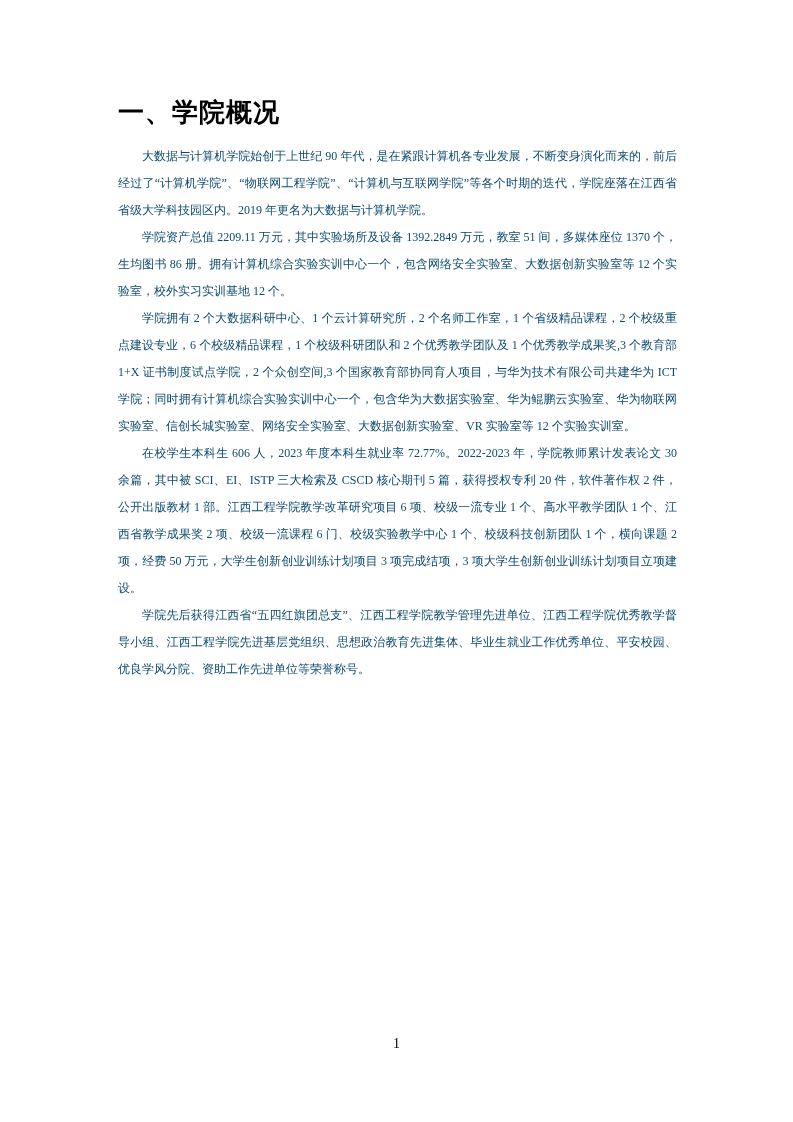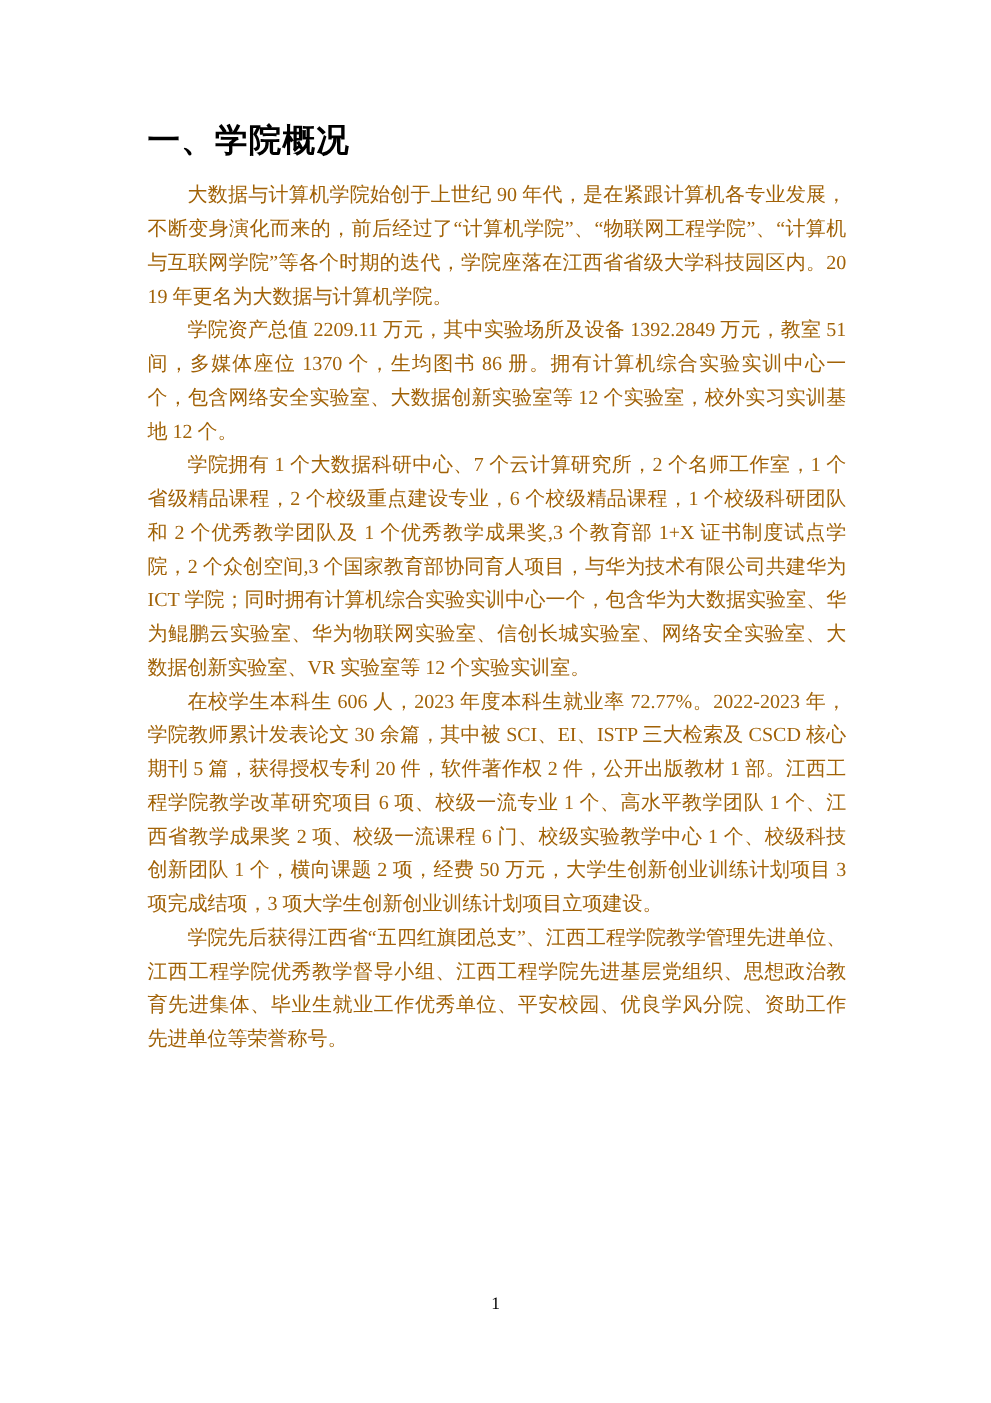--- a/index.html
+++ b/index.html
@@ -26,25 +26,25 @@
     .section-heading {
       font-family: "Liberation Sans", "DejaVu Sans", sans-serif;
       font-weight: 700;
       font-size: 26px;
       line-height: 36px;
       letter-spacing: 1px;
       color: #000000;
       margin-bottom: 13px;
     }
     .para {
-      font-size: 16px;
+      font-size: 12px;
       line-height: 27px;
       text-align: justify;
       text-indent: 2em;
-      color: #a16207;
+      color: #0c4a6e;
       word-break: break-all;
     }
     .page-footer {
       position: absolute;
       top: 1036px;
       left: 0;
       width: 100%;
       text-align: center;
       font-size: 14px;
       color: #000000;
@@ -55,21 +55,21 @@
 
 <div class="page">
   <div class="content">
     <h1 class="section-heading">一、学院概况</h1>
 
     <p class="para">大数据与计算机学院始创于上世纪 90 年代，是在紧跟计算机各专业发展，不断变身演化而来的，前后经过了“计算机学院”、“物联网工程学院”、“计算机与互联网学院”等各个时期的迭代，学院座落在江西省省级大学科技园区内。2019 年更名为大数据与计算机学院。</p>
 
 
     <p class="para">学院资产总值 2209.11 万元，其中实验场所及设备 1392.2849 万元，教室 51 间，多媒体座位 1370 个，生均图书 86 册。拥有计算机综合实验实训中心一个，包含网络安全实验室、大数据创新实验室等 12 个实验室，校外实习实训基地 12 个。</p>
 
-    <p class="para">学院拥有 1 个大数据科研中心、7 个云计算研究所，2 个名师工作室，1 个省级精品课程，2 个校级重点建设专业，6 个校级精品课程，1 个校级科研团队和 2 个优秀教学团队及 1 个优秀教学成果奖,3 个教育部 1+X 证书制度试点学院，2 个众创空间,3 个国家教育部协同育人项目，与华为技术有限公司共建华为 ICT 学院；同时拥有计算机综合实验实训中心一个，包含华为大数据实验室、华为鲲鹏云实验室、华为物联网实验室、信创长城实验室、网络安全实验室、大数据创新实验室、VR 实验室等 12 个实验实训室。</p>
+    <p class="para">学院拥有 2 个大数据科研中心、1 个云计算研究所，2 个名师工作室，1 个省级精品课程，2 个校级重点建设专业，6 个校级精品课程，1 个校级科研团队和 2 个优秀教学团队及 1 个优秀教学成果奖,3 个教育部 1+X 证书制度试点学院，2 个众创空间,3 个国家教育部协同育人项目，与华为技术有限公司共建华为 ICT 学院；同时拥有计算机综合实验实训中心一个，包含华为大数据实验室、华为鲲鹏云实验室、华为物联网实验室、信创长城实验室、网络安全实验室、大数据创新实验室、VR 实验室等 12 个实验实训室。</p>
 
     <p class="para">在校学生本科生 606 人，2023 年度本科生就业率 72.77%。2022-2023 年，学院教师累计发表论文 30 余篇，其中被 SCI、EI、ISTP 三大检索及 CSCD 核心期刊 5 篇，获得授权专利 20 件，软件著作权 2 件，公开出版教材 1 部。江西工程学院教学改革研究项目 6 项、校级一流专业 1 个、高水平教学团队 1 个、江西省教学成果奖 2 项、校级一流课程 6 门、校级实验教学中心 1 个、校级科技创新团队 1 个，横向课题 2 项，经费 50 万元，大学生创新创业训练计划项目 3 项完成结项，3 项大学生创新创业训练计划项目立项建设。</p>
 
     <p class="para">学院先后获得江西省“五四红旗团总支”、江西工程学院教学管理先进单位、江西工程学院优秀教学督导小组、江西工程学院先进基层党组织、思想政治教育先进集体、毕业生就业工作优秀单位、平安校园、优良学风分院、资助工作先进单位等荣誉称号。</p>
   </div>
 
   <div class="page-footer">
     <span>1</span>
   </div>
 </div>

